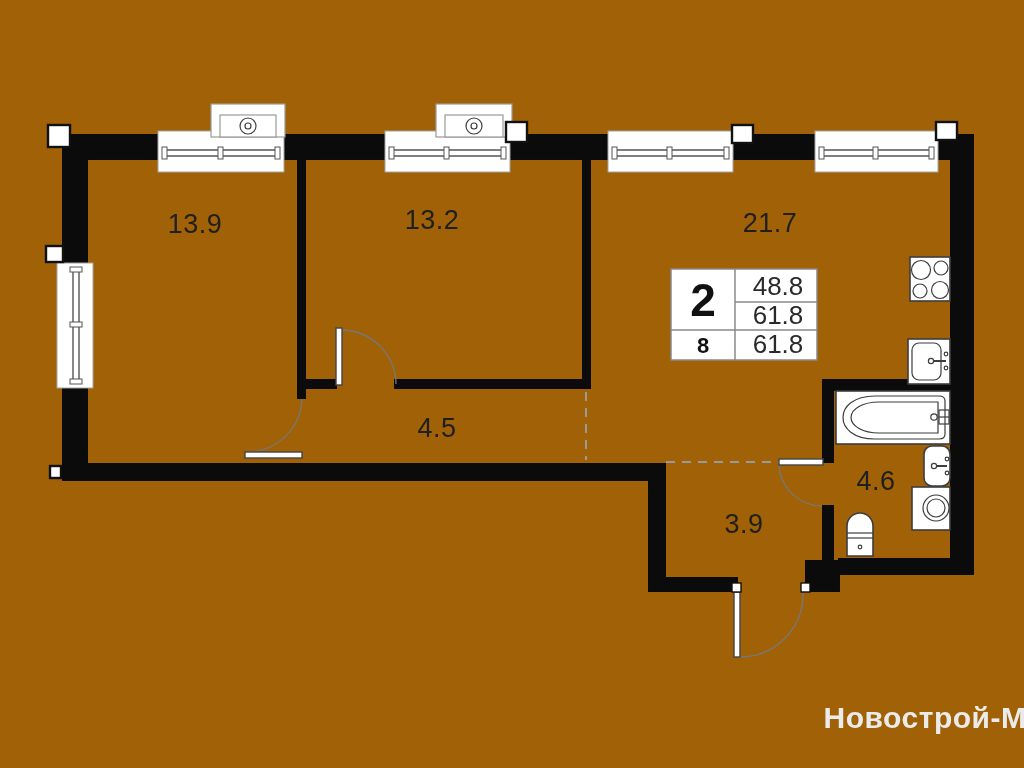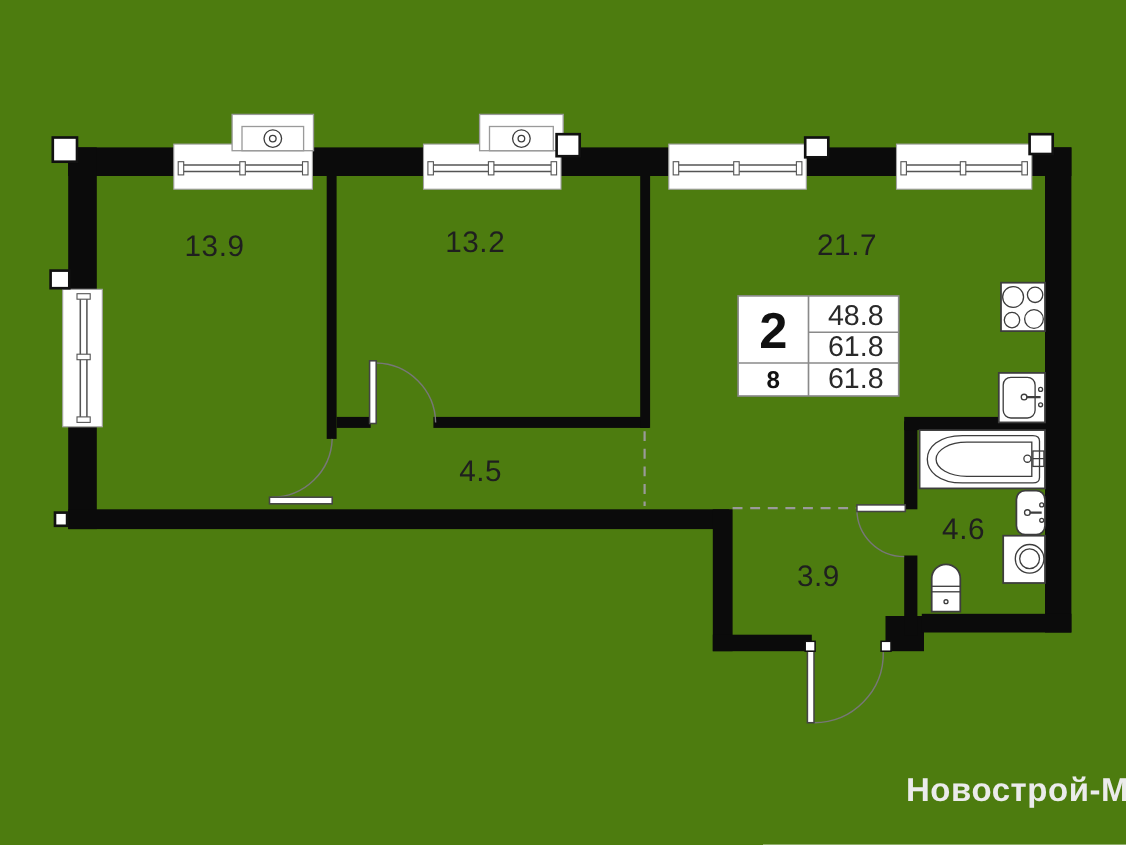--- a/index.html
+++ b/index.html
@@ -1,16 +1,16 @@
 <!DOCTYPE html>
 <html><head>
 <meta charset="utf-8">
 <style>
   html,body{margin:0;padding:0;background:#fff;}
-  .stage{position:relative;width:1024px;height:768px;background:#4d7c0f;overflow:hidden;
+  .stage{position:relative;width:1024px;height:768px;background:#a16207;overflow:hidden;
          font-family:"Liberation Sans", sans-serif;}
   svg{display:block}
   text{font-family:"Liberation Sans","DejaVu Sans",sans-serif;}
   .room-label{font-size:27px;font-weight:500;fill:#1f1f1f;letter-spacing:.5px;}
   .tbl-big{font-size:46px;font-weight:700;fill:#111;}
   .tbl-small{font-size:22px;font-weight:700;fill:#111;}
   .tbl-num{font-size:26px;font-weight:400;fill:#2a2a2a;}
   .watermark{font-size:30px;font-weight:700;fill:#ebebeb;letter-spacing:.5px;}
   .wall{fill:#0b0b0b;stroke:none;}
   .winframe{fill:#ffffff;stroke:#a3a3a3;stroke-width:1;}

